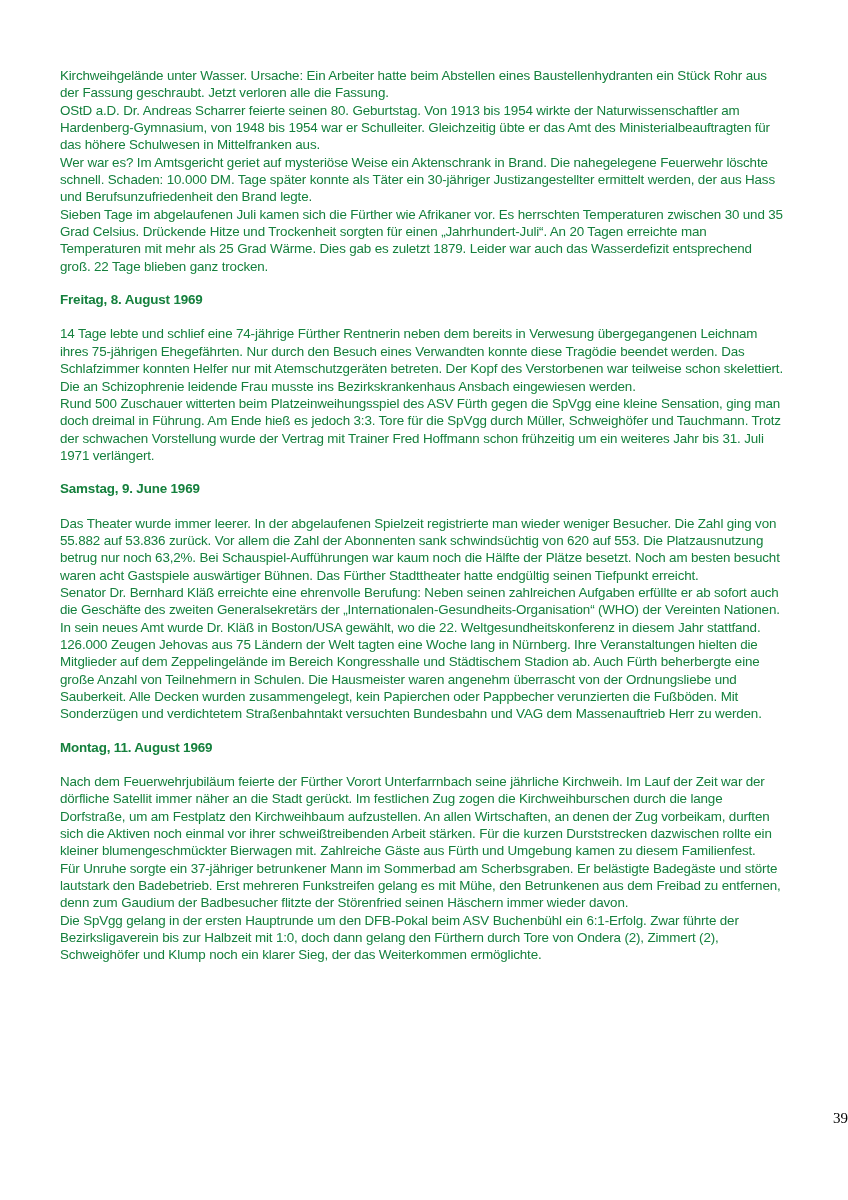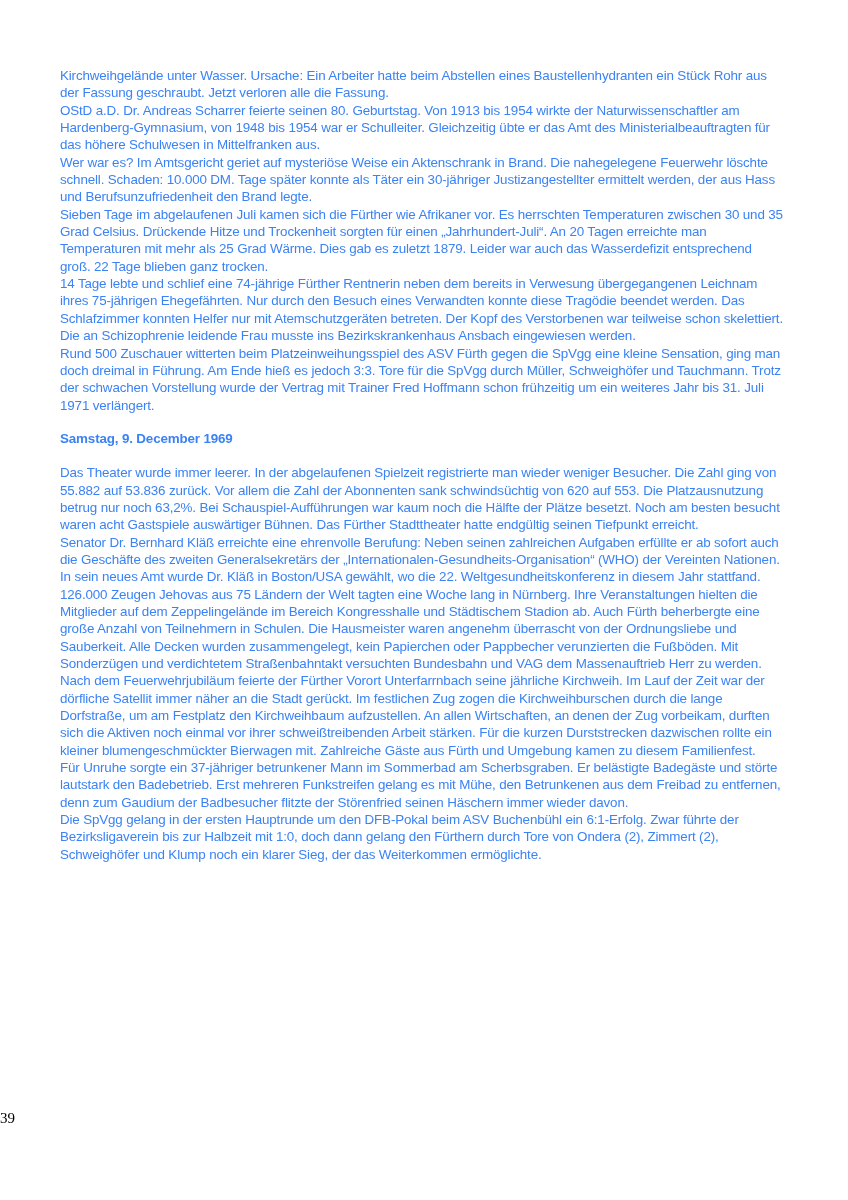--- a/index.html
+++ b/index.html
@@ -1,54 +1,56 @@
 <!DOCTYPE html>
 <html><head>
 <meta charset="utf-8">
 <style>
   html, body { margin: 0; padding: 0; background: #ffffff; }
   body { width: 848px; height: 1200px; position: relative; overflow: hidden; }
   .page {
     position: absolute; left: 60px; top: 67px; width: 724px;
     font-family: "Liberation Sans", sans-serif;
-    font-size: 13.4px; line-height: 17.35px; color: #3b82f6;
+    font-size: 13.4px; line-height: 17.35px; color: #15803d;
     letter-spacing: -0.15px;
   }
   .para { margin: 0; }
   .heading { font-weight: bold; margin: 16px 0 17px 0; }
   .page-number {
-    position: absolute; left: 0; width: 848px; top: 1110px; text-align: left;
+    position: absolute; left: 0; width: 848px; top: 1110px; text-align: right;
     font-family: "Liberation Serif", serif; font-size: 15px; color: #000;
   }
 </style>
 </head>
 <body>
 
 <div class="page">
   <p class="para">Kirchweihgelände unter Wasser. Ursache: Ein Arbeiter hatte beim Abstellen eines Baustellenhydranten ein Stück Rohr aus der Fassung geschraubt. Jetzt verloren alle die Fassung.</p>
   <p class="para">OStD a.D. Dr. Andreas Scharrer feierte seinen 80. Geburtstag. Von 1913 bis 1954 wirkte der Naturwissenschaftler am Hardenberg-Gymnasium, von 1948 bis 1954 war er Schulleiter. Gleichzeitig übte er das Amt des Ministerialbeauftragten für das höhere Schulwesen in Mittelfranken aus.</p>
 
   <div class="section">
     <p class="para">Wer war es? Im Amtsgericht geriet auf mysteriöse Weise ein Aktenschrank in Brand. Die nahegelegene Feuerwehr löschte schnell. Schaden: 10.000 DM. Tage später konnte als Täter ein 30-jähriger Justizangestellter ermittelt werden, der aus Hass und Berufsunzufriedenheit den Brand legte.</p>
     <p class="para">Sieben Tage im abgelaufenen Juli kamen sich die Fürther wie Afrikaner vor. Es herrschten Temperaturen zwischen 30 und 35 Grad Celsius. Drückende Hitze und Trockenheit sorgten für einen „Jahrhundert-Juli“. An 20 Tagen erreichte man Temperaturen mit mehr als 25 Grad Wärme. Dies gab es zuletzt 1879. Leider war auch das Wasserdefizit entsprechend groß. 22 Tage blieben ganz trocken.</p>
   </div>
 
   <div class="section">
+    <p class="heading">Freitag, 8. August 1969</p>
     <p class="para">14 Tage lebte und schlief eine 74-jährige Fürther Rentnerin neben dem bereits in Verwesung übergegangenen Leichnam ihres 75-jährigen Ehegefährten. Nur durch den Besuch eines Verwandten konnte diese Tragödie beendet werden. Das Schlafzimmer konnten Helfer nur mit Atemschutzgeräten betreten. Der Kopf des Verstorbenen war teilweise schon skelettiert. Die an Schizophrenie leidende Frau musste ins Bezirkskrankenhaus Ansbach eingewiesen werden.</p>
     <p class="para">Rund 500 Zuschauer witterten beim Platzeinweihungsspiel des ASV Fürth gegen die SpVgg eine kleine Sensation, ging man doch dreimal in Führung. Am Ende hieß es jedoch 3:3. Tore für die SpVgg durch Müller, Schweighöfer und Tauchmann. Trotz der schwachen Vorstellung wurde der Vertrag mit Trainer Fred Hoffmann schon frühzeitig um ein weiteres Jahr bis 31. Juli 1971 verlängert.</p>
   </div>
 
   <div class="section">
-    <p class="heading">Samstag, 9. December 1969</p>
+    <p class="heading">Samstag, 9. June 1969</p>
     <p class="para">Das Theater wurde immer leerer. In der abgelaufenen Spielzeit registrierte man wieder weniger Besucher. Die Zahl ging von 55.882 auf 53.836 zurück. Vor allem die Zahl der Abonnenten sank schwindsüchtig von 620 auf 553. Die Platzausnutzung betrug nur noch 63,2%. Bei Schauspiel-Aufführungen war kaum noch die Hälfte der Plätze besetzt. Noch am besten besucht waren acht Gastspiele auswärtiger Bühnen. Das Fürther Stadttheater hatte endgültig seinen Tiefpunkt erreicht.</p>
     <p class="para">Senator Dr. Bernhard Kläß erreichte eine ehrenvolle Berufung: Neben seinen zahlreichen Aufgaben erfüllte er ab sofort auch die Geschäfte des zweiten Generalsekretärs der „Internationalen-Gesundheits-Organisation“ (WHO) der Vereinten Nationen. In sein neues Amt wurde Dr. Kläß in Boston/USA gewählt, wo die 22. Weltgesundheitskonferenz in diesem Jahr stattfand.</p>
     <p class="para">126.000 Zeugen Jehovas aus 75 Ländern der Welt tagten eine Woche lang in Nürnberg. Ihre Veranstaltungen hielten die Mitglieder auf dem Zeppelingelände im Bereich Kongresshalle und Städtischem Stadion ab. Auch Fürth beherbergte eine große Anzahl von Teilnehmern in Schulen. Die Hausmeister waren angenehm überrascht von der Ordnungsliebe und Sauberkeit. Alle Decken wurden zusammengelegt, kein Papierchen oder Pappbecher verunzierten die Fußböden. Mit Sonderzügen und verdichtetem Straßenbahntakt versuchten Bundesbahn und VAG dem Massenauftrieb Herr zu werden.</p>
   </div>
 
   <div class="section">
+    <p class="heading">Montag, 11. August 1969</p>
     <p class="para">Nach dem Feuerwehrjubiläum feierte der Fürther Vorort Unterfarrnbach seine jährliche Kirchweih. Im Lauf der Zeit war der dörfliche Satellit immer näher an die Stadt gerückt. Im festlichen Zug zogen die Kirchweihburschen durch die lange Dorfstraße, um am Festplatz den Kirchweihbaum aufzustellen. An allen Wirtschaften, an denen der Zug vorbeikam, durften sich die Aktiven noch einmal vor ihrer schweißtreibenden Arbeit stärken. Für die kurzen Durststrecken dazwischen rollte ein kleiner blumengeschmückter Bierwagen mit. Zahlreiche Gäste aus Fürth und Umgebung kamen zu diesem Familienfest.</p>
     <p class="para">Für Unruhe sorgte ein 37-jähriger betrunkener Mann im Sommerbad am Scherbsgraben. Er belästigte Badegäste und störte lautstark den Badebetrieb. Erst mehreren Funkstreifen gelang es mit Mühe, den Betrunkenen aus dem Freibad zu entfernen, denn zum Gaudium der Badbesucher flitzte der Störenfried seinen Häschern immer wieder davon.</p>
     <p class="para">Die SpVgg gelang in der ersten Hauptrunde um den DFB-Pokal beim ASV Buchenbühl ein 6:1-Erfolg. Zwar führte der Bezirksligaverein bis zur Halbzeit mit 1:0, doch dann gelang den Fürthern durch Tore von Ondera (2), Zimmert (2), Schweighöfer und Klump noch ein klarer Sieg, der das Weiterkommen ermöglichte.</p>
   </div>
 
 </div>
 
 <div class="page-number">39</div>
 
 </body></html>

